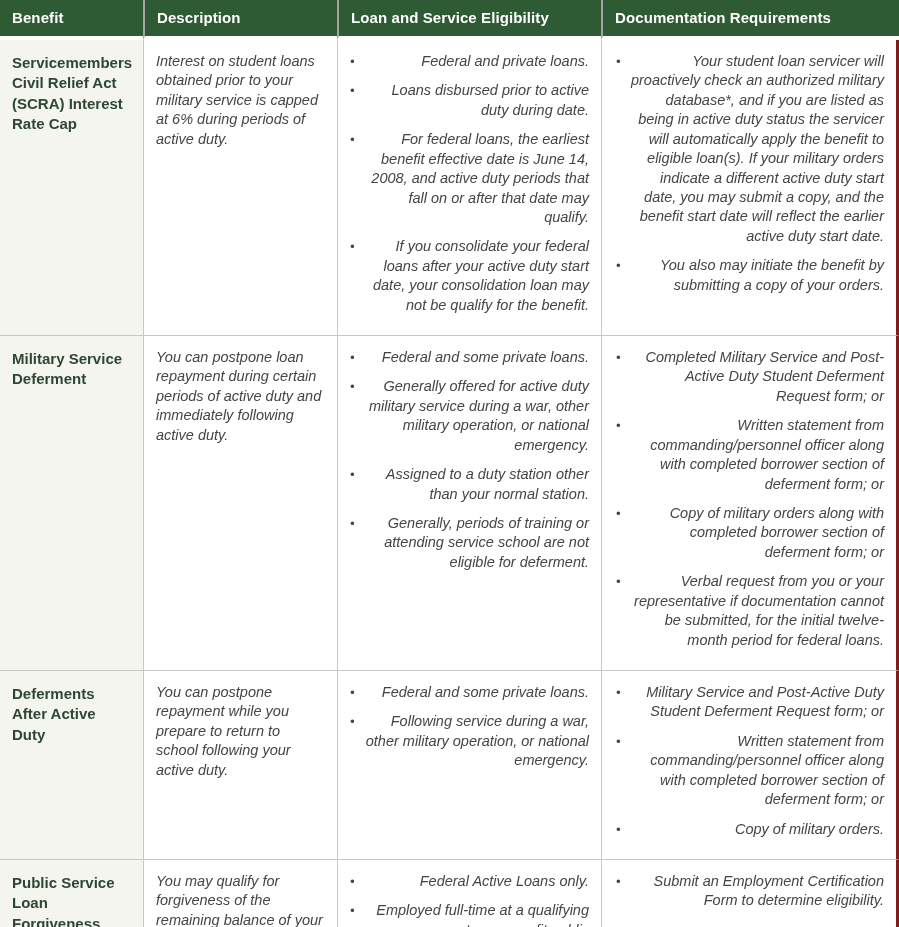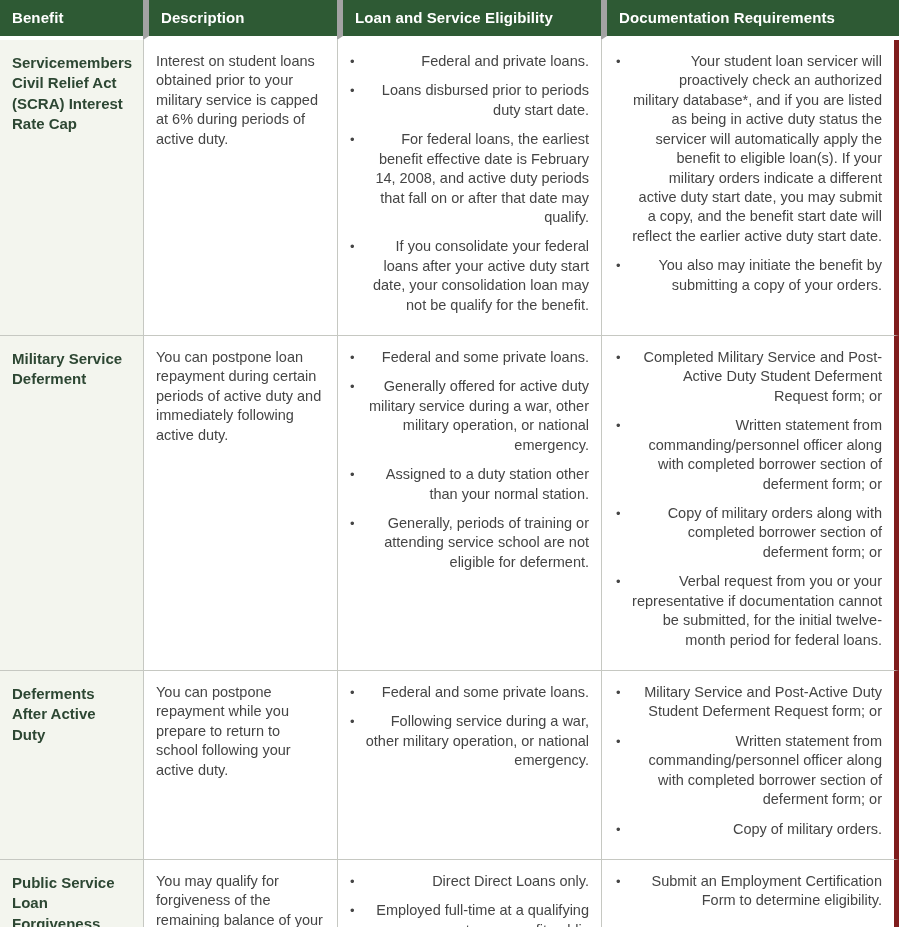--- a/index.html
+++ b/index.html
@@ -25,32 +25,32 @@
     color: #ffffff;
     font-size: 15px;
     font-weight: bold;
     text-align: left;
     vertical-align: middle;
     height: 38px;
     padding: 9px 0 10px 12px;
     border-bottom: 4px solid #ffffff;
     letter-spacing: 0.1px;
   }
-  thead th:not(:first-child) { border-left: 6px solid #a3a3a3; }
+  thead th:not(:first-child) { border-left: 2px solid #a3a3a3; }
 
   tbody td {
     vertical-align: top;
     border-bottom: 1px solid #c6c8c2;
     padding: 12px 12px 10px 12px;
     color: #454545;
     font-size: 14.5px;
     line-height: 1.34;
   }
-  tbody td:not(:first-child) { border-left: 1px solid #c6c8c2; }
-  tbody td:last-child { border-right: 5px solid #7f1d1d; padding-left: 14px; }
+  tbody td:not(:first-child) { border-left: 1px solid #c6c8c2; font-style: italic; }
+  tbody td:last-child { border-right: 3px solid #7f1d1d; padding-left: 14px; }
 
   tbody tr:nth-child(1) { height: 251px; }
   tbody tr:nth-child(2) { height: 267px; }
   tbody tr:nth-child(3) { height: 143px; }
   tbody tr:nth-child(4) { height: 194px; }
 
   td.cell-benefit {
     background: #f3f5ee;
     color: #2d4733;
     font-size: 15px;
@@ -99,22 +99,22 @@
       <th>Documentation Requirements</th>
     </tr>
   </thead>
   <tbody>
     <tr>
       <td class="cell-benefit">Servicemembers Civil Relief Act (SCRA) Interest Rate Cap</td>
       <td class="cell-desc">Interest on student loans obtained prior to your military service is capped at 6% during periods of active duty.</td>
       <td>
         <ul class="bullets">
           <li>Federal and private loans.</li>
-          <li>Loans disbursed prior to periods duty start date.</li>
-          <li>For federal loans, the earliest benefit effective date is February 14, 2008, and active duty periods that fall on or after that date may qualify.</li>
+          <li>Loans disbursed prior to active duty during date.</li>
+          <li>For federal loans, the earliest benefit effective date is June 14, 2008, and active duty periods that fall on or after that date may qualify.</li>
           <li>If you consolidate your federal loans after your active duty start date, your consolidation loan may not be qualify for the benefit.</li>
         </ul>
       </td>
       <td>
         <ul class="bullets">
           <li>Your student loan servicer will proactively check an authorized military database*, and if you are listed as being in active duty status the servicer will automatically apply the benefit to eligible loan(s). If your military orders indicate a different active duty start date, you may submit a copy, and the benefit start date will reflect the earlier active duty start date.</li>
           <li>You also may initiate the benefit by submitting a copy of your orders.</li>
         </ul>
       </td>
     </tr>
@@ -153,21 +153,21 @@
           <li>Written statement from commanding/personnel officer along with completed borrower section of deferment form; or</li>
           <li>Copy of military orders.</li>
         </ul>
       </td>
     </tr>
     <tr>
       <td class="cell-benefit">Public Service Loan Forgiveness</td>
       <td class="cell-desc">You may qualify for forgiveness of the remaining balance of your Federal Direct Loans.</td>
       <td>
         <ul class="bullets">
-          <li>Direct Direct Loans only.</li>
+          <li>Federal Active Loans only.</li>
           <li>Employed full-time at a qualifying government or nonprofit public service organization, including military service.</li>
 
         </ul>
       </td>
       <td>
         <ul class="bullets">
           <li>Submit an Employment Certification Form to determine eligibility.</li>
         </ul>
       </td>
     </tr>

